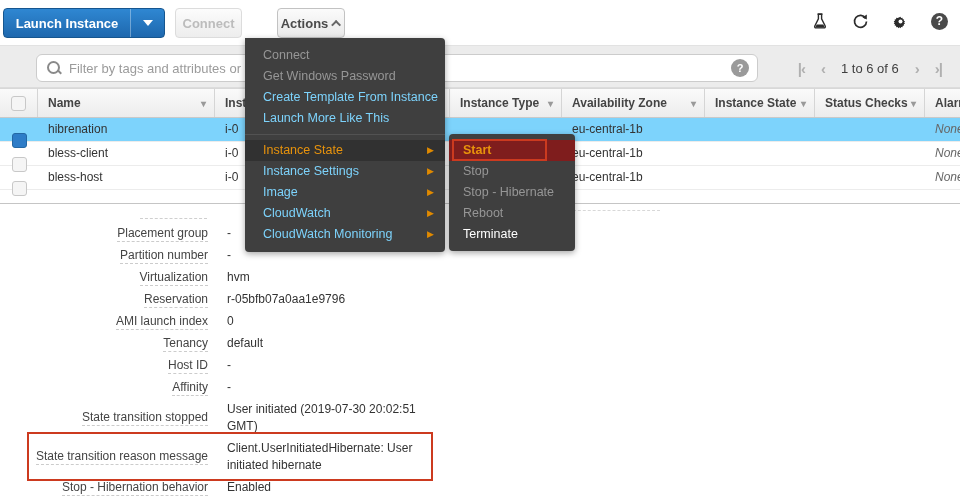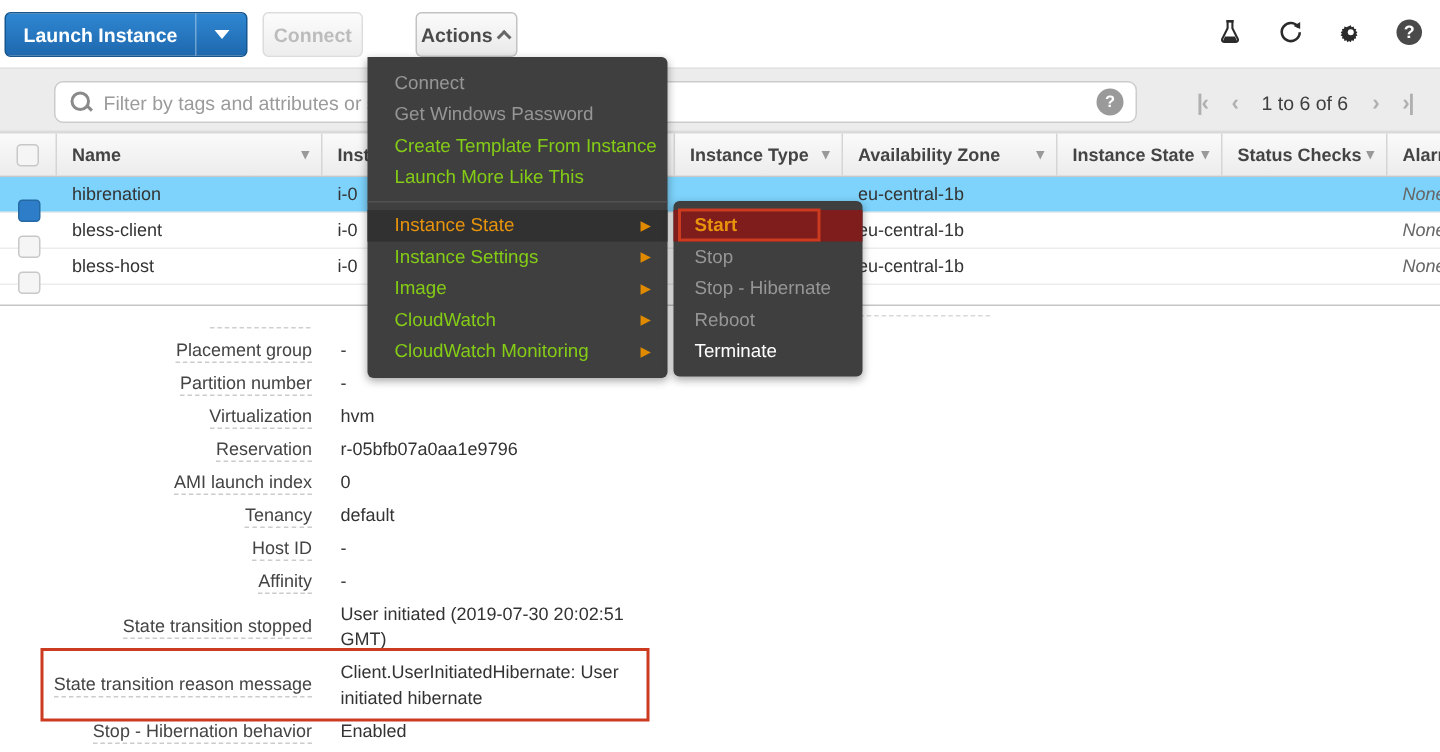--- a/index.html
+++ b/index.html
@@ -80,21 +80,21 @@
   .dlabel { width:208px; text-align:right; font-size:12px; color:#444; line-height:17px; flex:0 0 auto; }
   .dlabel span { border-bottom:1px dashed #ccc; padding-bottom:1px; }
   .dvalue { margin-left:19px; font-size:12px; color:#333; line-height:17px; max-width:212px; }
   .red-box { position:absolute; left:27px; top:-5px; width:406px; bottom:-5px;
     border:2px solid #cc3a1f; pointer-events:none; }
 
   
   .menu { position:absolute; left:245px; top:38px; width:200px; background:#3f3f3f; z-index:50;
     border-radius:0 4px 4px 4px; padding:7px 0; box-shadow:0 2px 6px rgba(0,0,0,.35); }
   .mi { position:relative; height:21px; line-height:21px; padding:0 16px 0 18px; font-size:12.5px;
-    color:#84cc16; white-space:nowrap; cursor:pointer; }
+    color:#7dd3fc; white-space:nowrap; cursor:pointer; }
   .mi.dis { color:#969696; }
   .mi.hl { background:#313131; color:#e8930c; }
   .mi.sub::after { content:"\25B6"; position:absolute; right:11px; top:0; font-size:9px; color:#e08a00; }
   .msep { border-top:1px solid #525252; margin:5px 0; }
   .submenu { position:absolute; left:449px; top:134px; width:126px; background:#3f3f3f; z-index:51;
     border-radius:4px; padding:6px 0; box-shadow:0 2px 6px rgba(0,0,0,.35); }
   .smi { position:relative; height:21px; line-height:21px; padding:0 10px 0 14px; font-size:12.5px;
     color:#fff; white-space:nowrap; cursor:pointer; }
   .smi.dis { color:#969696; }
   .smi.hl { color:#e8930c; background:#7f1d1d;font-weight:bold; }

